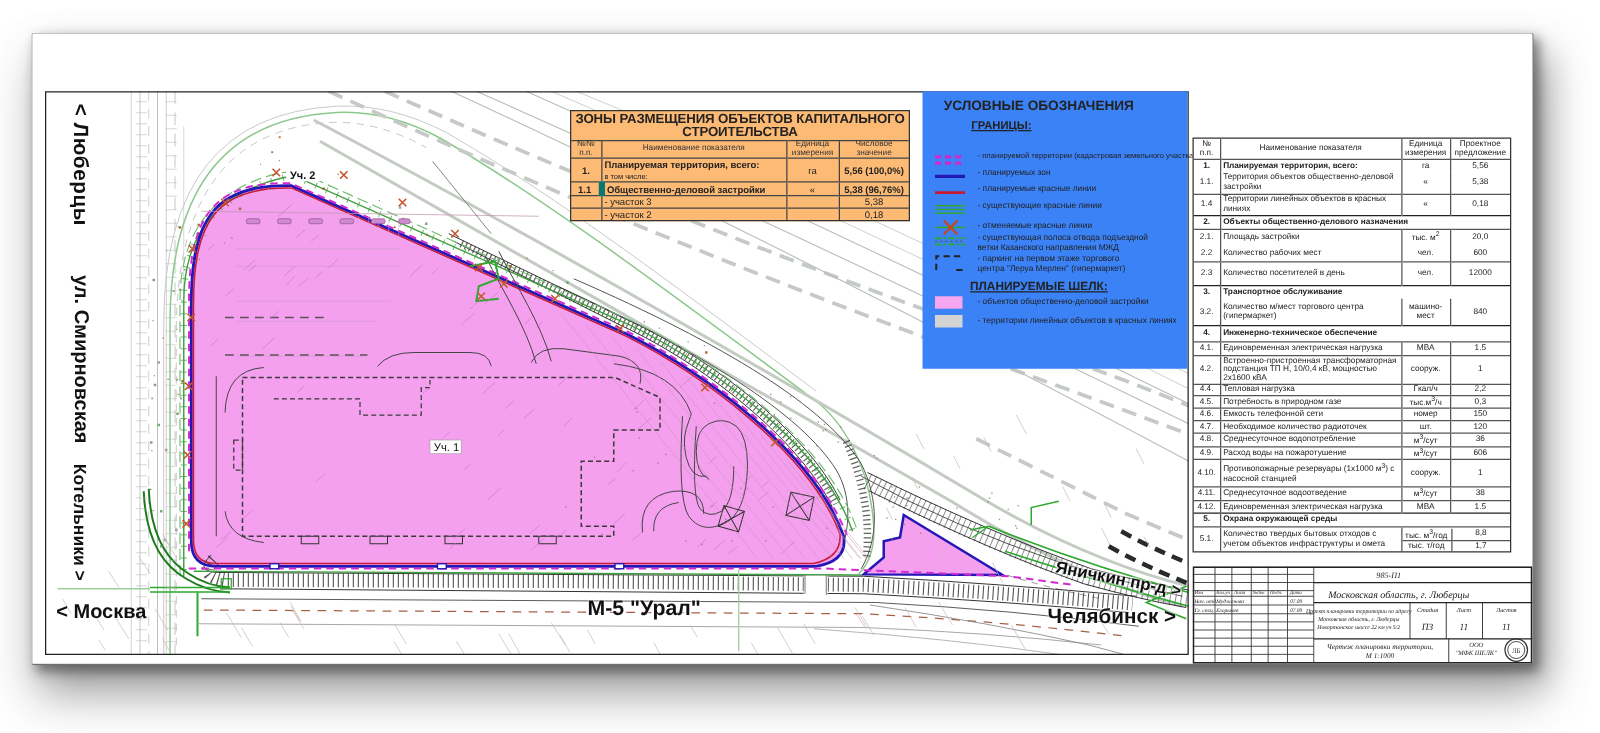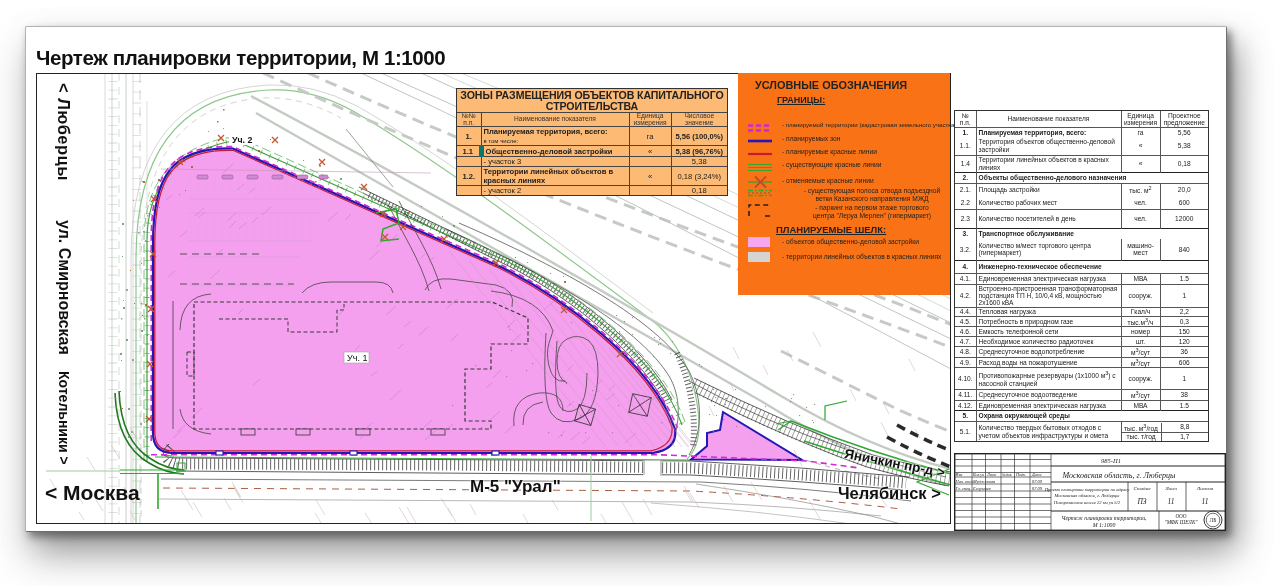--- a/index.html
+++ b/index.html
@@ -33,36 +33,35 @@
   .ttab td{padding:0 2px;vertical-align:middle;line-height:1.12;}
   .ttab .bt td{border-top:1px solid #555;}
   .ttab .bth td{border-top:1.4px solid #222;}
   .ttab .hd td{text-align:center;font-size:6.6px;line-height:1.1;}
   .ttab .num{text-align:center;}
   .ttab .val{text-align:center;}
   .ttab .unit{text-align:center;}
   .ttab .vl{border-left:1px solid #555;}
   .ttab .sec{font-weight:bold;}
   
-  .legend{left:712px;top:46px;width:212px;height:222px;background:#f97316;color:#222;text-align:center;}
+  .legend{left:712px;top:46px;width:212px;height:222px;background:#3b82f6;color:#222;}
   .legend .lt{position:absolute;left:17px;top:6px;font-size:10.9px;font-weight:bold;letter-spacing:0;}
   .legend .lg{position:absolute;left:39px;top:22px;font-size:9px;font-weight:bold;text-decoration:underline;}
   .legend .lz{position:absolute;left:38px;top:151px;font-size:9.5px;font-weight:bold;text-decoration:underline;}
   .legend .row{position:absolute;font-size:6.7px;line-height:1.12;white-space:nowrap;}
   .legend .row svg{position:absolute;left:0;top:0;}
   .legend .row span{position:absolute;left:35px;top:0;}
   .legend .w2 span{top:-3px;white-space:normal;width:180px;}
 </style>
 </head>
 <body>
 
 <div class="page">
 
 
-  <div class="abs t2">Чертеж планировки территории, М 1:1000</div>
 
   <svg class="abs" style="left:0;top:0" width="1200" height="504" viewBox="25 26 1200 504">
   <defs>
     <clipPath id="mapclip">
           <rect x="35" y="72" width="915" height="451"></rect>
         </clipPath>
   </defs>
   <g id="MAP" clip-path="url(#mapclip)">
 
   <g stroke-width="0.8" fill="none">
@@ -540,21 +539,21 @@
 
   <rect x="35.5" y="72.5" width="914" height="450" fill="none" stroke="#222" stroke-width="1"></rect>
   </svg>
 
   <div class="abs vlab" style="left:47px;top:56px;font-size:16.5px;letter-spacing:0.5px">&lt; Люберцы</div>
 
   <div class="abs vlab" style="left:47px;top:193px;font-size:16px">ул. Смирновская</div>
 
   <div class="abs vlab" style="left:46px;top:344px;font-size:14px">Котельники &gt;</div>
 
-  <div class="abs hlab" style="left:19px;top:454px;font-size:21px">&lt; Москва</div>
+  <div class="abs hlab" style="left:19px;top:454px;font-size:16px">&lt; Москва</div>
 
   <div class="abs hlab" style="left:444px;top:450px;font-size:17px;text-shadow:0 0 2px #fff,0 0 2px #fff;">М-5 "Урал"</div>
 
   <div class="abs hlab" style="left:812px;top:457px;font-size:16.5px;text-shadow:0 0 2px #fff,0 0 2px #fff;">Челябинск &gt;</div>
 
   <div class="abs hlab" style="left:820px;top:419px;font-size:13.5px;transform:rotate(11deg);transform-origin:0 0;text-shadow:0 0 2px #fff,0 0 2px #fff,0 0 3px #fff;">Яничкин пр-д &gt;</div>
 
   <div class="abs ztab">
     <table>
       <colgroup>
@@ -583,26 +582,20 @@
             <td class="num" style="border-right:5px solid #0f766e">1.1</td>
             <td class="nm"><b>Общественно-деловой застройки</b></td>
             <td class="unit" style="border-left:1px solid #444">«</td>
             <td class="val" style="border-left:1px solid #444"><b>5,38 (96,76%)</b></td>
           </tr>
       <tr class="bt" style="height:9px">
             <td class="num" style="border-right:1px solid #444"></td>
             <td class="nm">- участок 3</td>
             <td class="unit" style="border-left:1px solid #444"></td>
             <td class="val" style="border-left:1px solid #444">5,38</td>
-          </tr>
-      <tr class="bt" style="height:16px">
-            <td class="num" style="border-right:1px solid #444">1.2.</td>
-            <td class="nm"><b>Территории линейных объектов в<br>красных линиях</b></td>
-            <td class="unit" style="border-left:1px solid #444">«</td>
-            <td class="val" style="border-left:1px solid #444">0,18 (3,24%)</td>
           </tr>
       <tr class="bt" style="height:9px">
             <td class="num" style="border-right:1px solid #444"></td>
             <td class="nm">- участок 2</td>
             <td class="unit" style="border-left:1px solid #444"></td>
             <td class="val" style="border-left:1px solid #444">0,18</td>
           </tr>
     </tbody>
       </table>
   </div>

